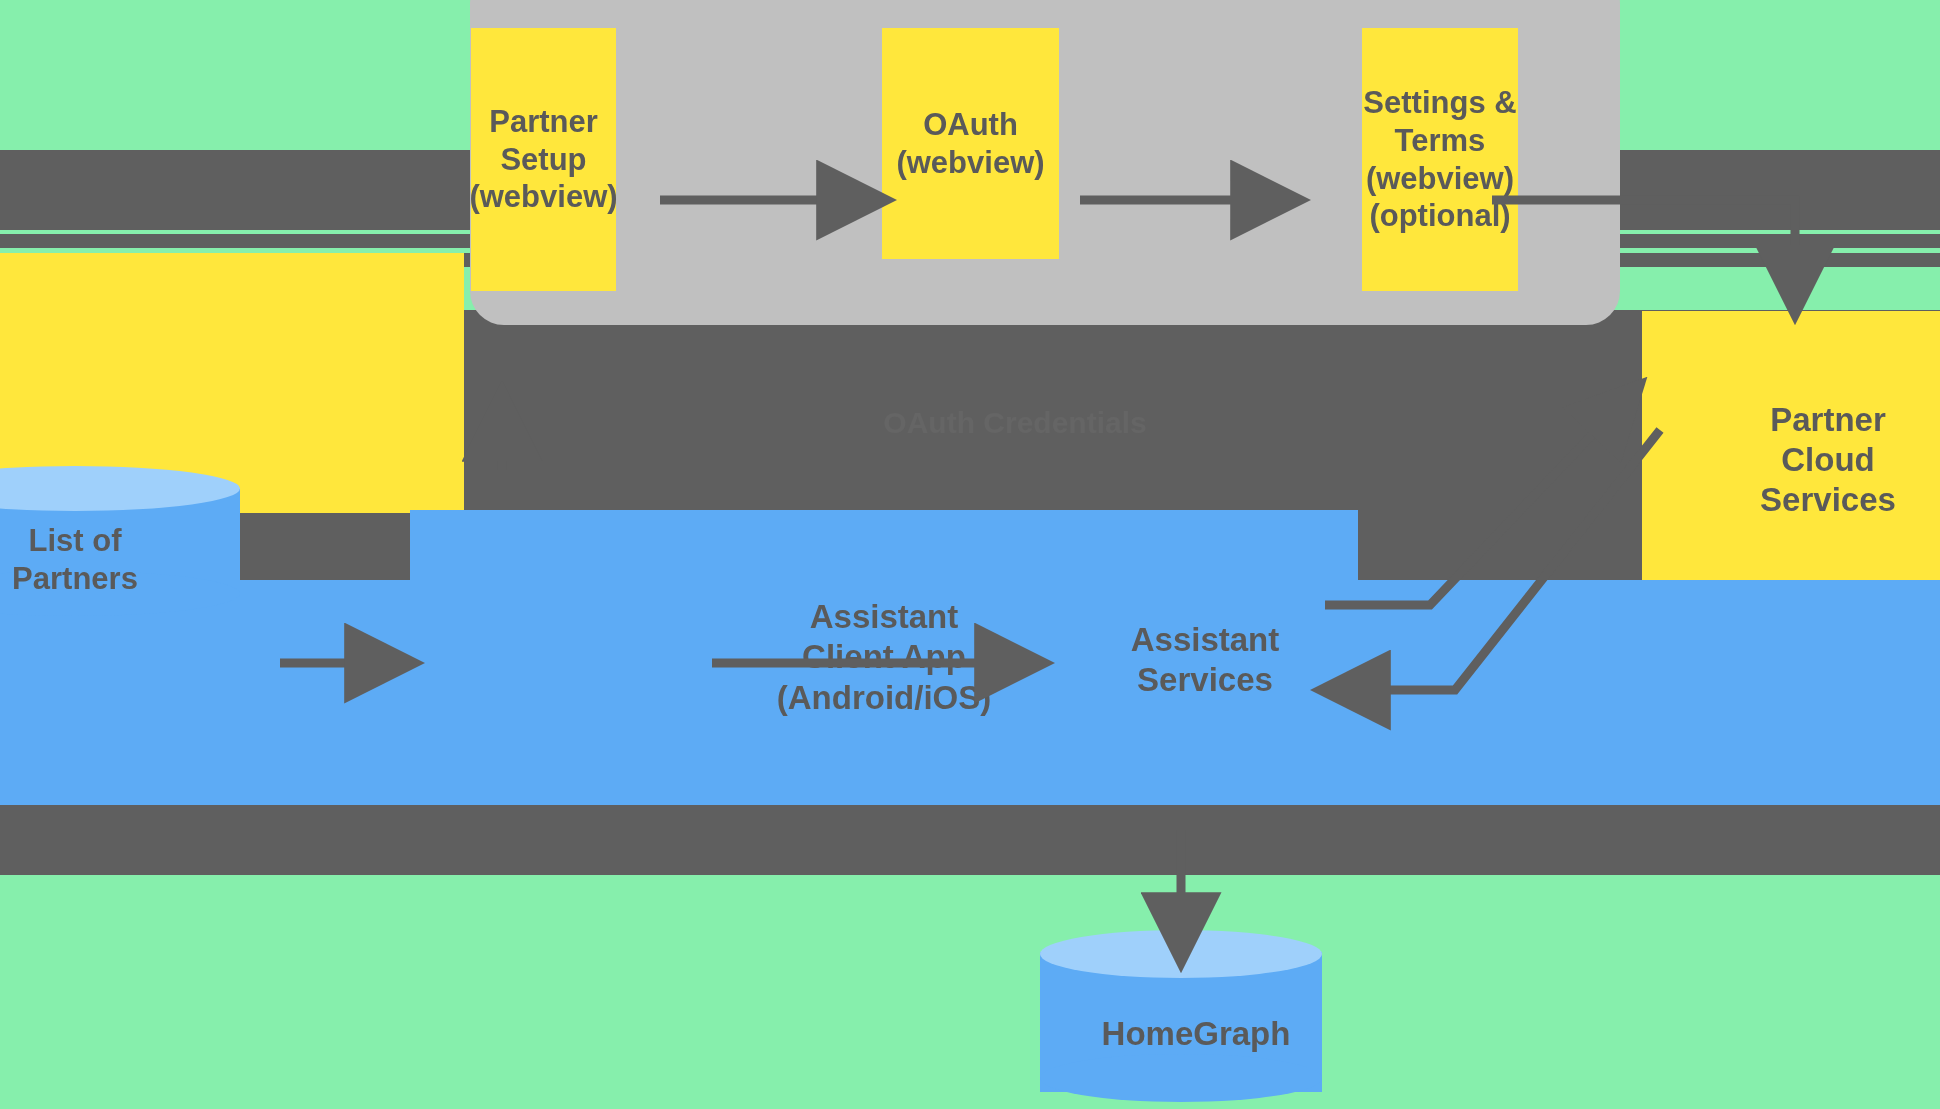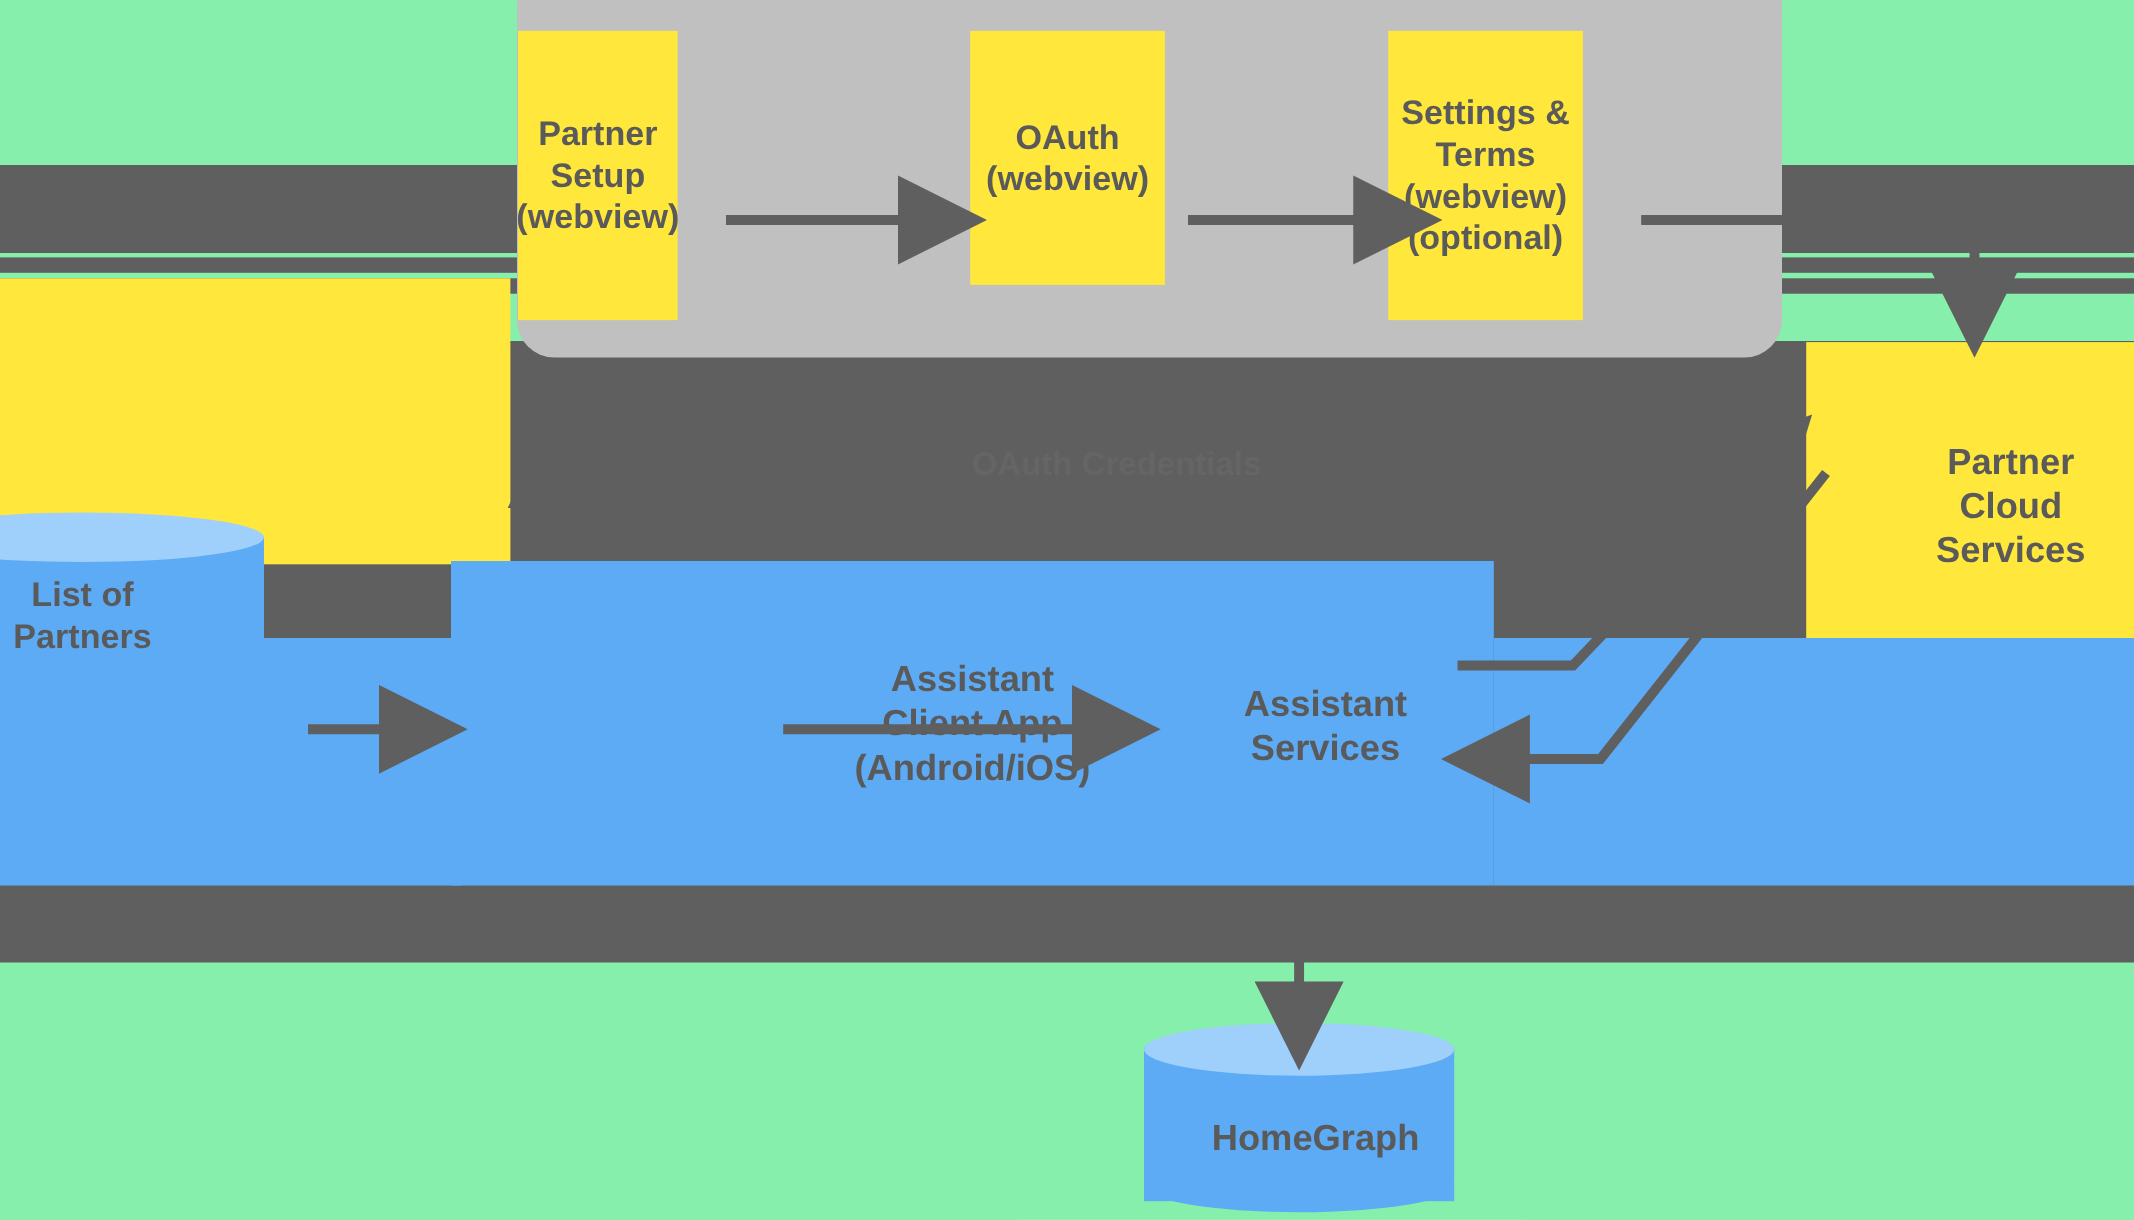--- a/index.html
+++ b/index.html
@@ -50,21 +50,21 @@
     <span class="lbl f31">Partner
 Setup
 (webview)</span>
   </div>
 
   <div class="ybox" style="left:882px;top:28px;width:177px;height:231px;">
     <span class="lbl f31">OAuth
 (webview)</span>
   </div>
 
-  <div class="ybox" style="left:1262px;top:28px;width:177px;height:263px;">
+  <div class="ybox" style="left:1362px;top:28px;width:156px;height:263px;">
     <span class="lbl f31">Settings &amp;
 Terms
 (webview)
 (optional)</span>
   </div>
 
   <div class="ybox" style="left:1642px;top:311px;width:372px;height:298px;">
     <span class="lbl f33">Partner
 Cloud
 Services</span>

